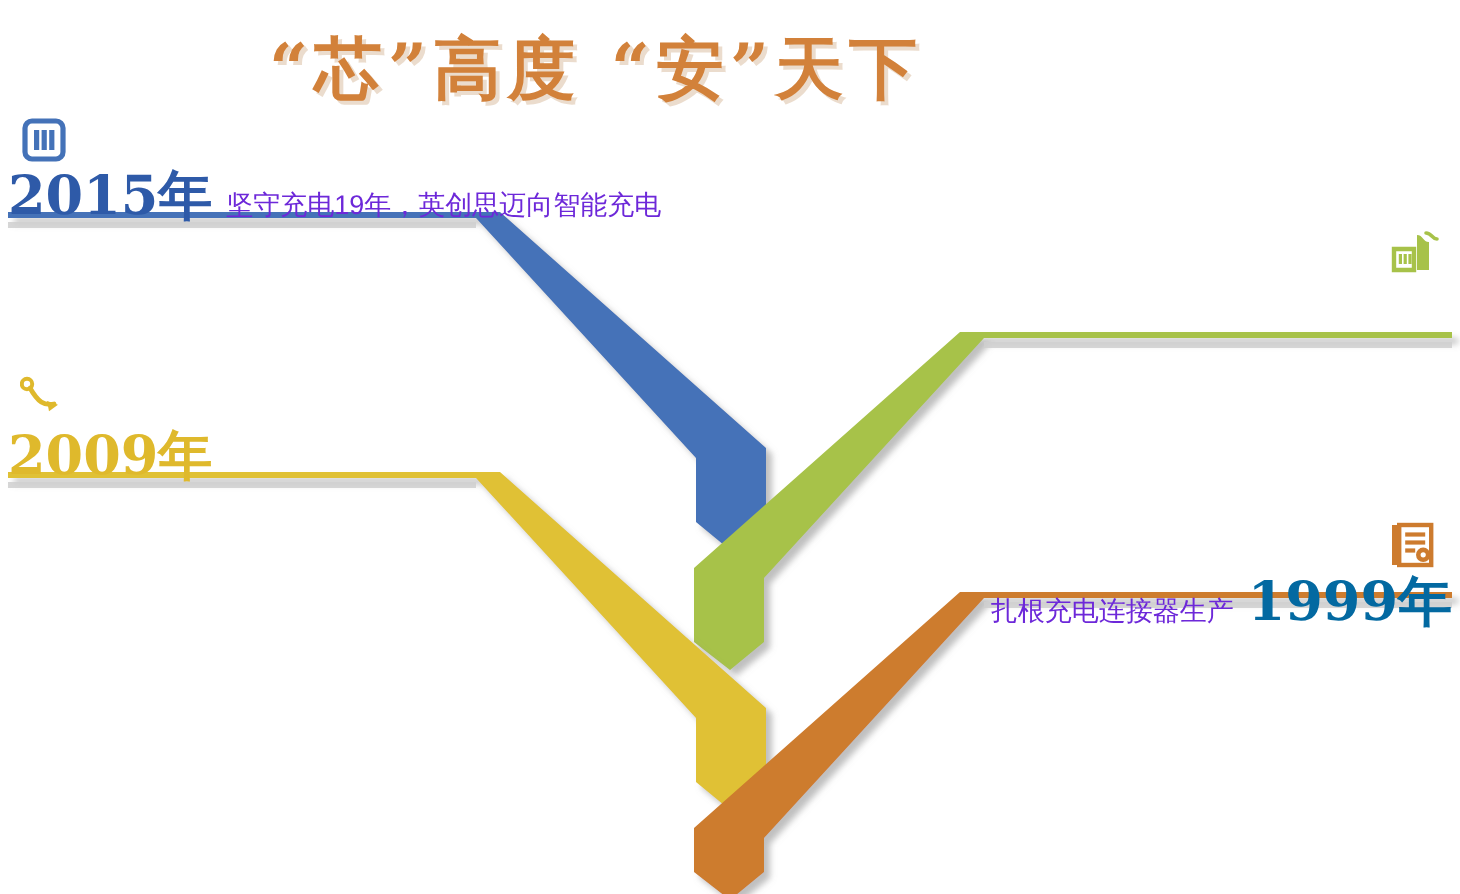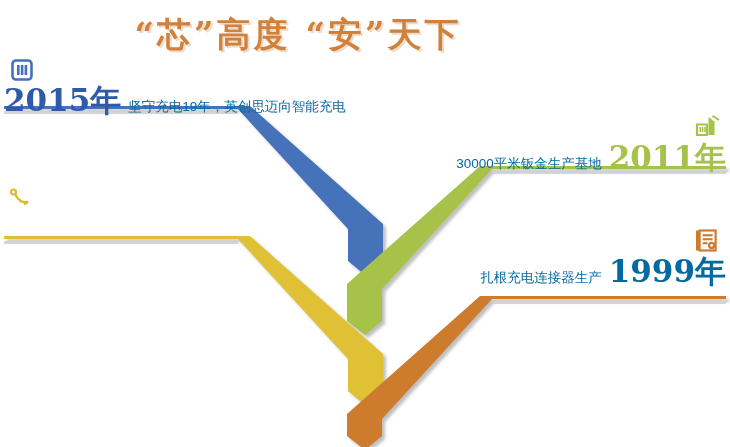--- a/index.html
+++ b/index.html
@@ -60,41 +60,41 @@
   .entry .line {
     display: flex;
     align-items: baseline;
     gap: 7px;
   }
   .entry.right .line { justify-content: flex-end; }
 
   .year {
     font-family: "DejaVu Serif", "Liberation Serif", serif;
     font-weight: bold;
-    font-size: 31px;
+    font-size: 27px;
     line-height: 1;
   }
   .desc {
     font-family: "Liberation Sans", "DejaVu Sans", sans-serif;
     font-size: 13.5px;
-    color: #0369a1;
+    color: #6d28d9;
     line-height: 1;
   }
 
   
   .c-blue   .year { color: #2e5aa8; }
   .c-gold   .year { color: #dfb92c; }
   .c-green  .year { color: #a7c249; }
   .c-orange .year { color: #0369a1; }
 
   
   #entry-2015 { left: 4px;  top: 58px; }
   #entry-2009 { left: 4px;  top: 188px; }
   #entry-2011 { right: 4px; top: 115px; text-align: right; }
-  #entry-1999 { right: 4px; top: 229px; text-align: right; }
+  #entry-1999 { right: 4px; top: 261px; text-align: right; }
 </style>
 </head>
 <body>
 
 <div id="stage">
 
   <div id="title">“芯”高度 “安”天下</div>
 
   <svg id="diagram" viewBox="0 0 730 447" xmlns="http://www.w3.org/2000/svg">
 
@@ -180,38 +180,35 @@
 
   <div class="entry left c-gold" id="entry-2009">
     <span class="icon">
       <svg width="28" height="24" viewBox="0 0 28 24" xmlns="http://www.w3.org/2000/svg">
         <circle cx="3.5" cy="4" r="2.6" fill="none" stroke="#dfb92c" stroke-width="2"></circle>
         <path d="M 5,6 C 9,13 12,15 17,14" fill="none" stroke="#dfb92c" stroke-width="2.4" stroke-linecap="round"></path>
         <path d="M 13.5,12.5 L 19,14.4 L 14.5,17.6 Z" fill="#dfb92c"></path>
       </svg>
     </span>
     <div class="line">
+      <span class="year">2009年</span>
     </div>
   </div>
 
   <div class="entry right c-green" id="entry-2011">
     <span class="icon">
       <svg width="26" height="24" viewBox="0 0 26 24" xmlns="http://www.w3.org/2000/svg">
         <path d="M 14.5,2.5 C 17.5,2.5 17.5,6 20.5,6 L 20.5,20 L 14.5,20 Z" fill="#a7c249"></path>
         <path d="M 3,9.5 L 13,9.5 L 13,20 L 3,20 Z" fill="none" stroke="#a7c249" stroke-width="2.2"></path>
         <rect x="5.4" y="12" width="1.6" height="5" fill="#a7c249"></rect>
         <rect x="7.8" y="12" width="1.6" height="5" fill="#a7c249"></rect>
         <rect x="10.2" y="12" width="1.6" height="5" fill="#a7c249"></rect>
         <path d="M 19,1.5 C 22,1.5 22,4.5 24.5,4.5" fill="none" stroke="#a7c249" stroke-width="1.8" stroke-linecap="round"></path>
       </svg>
     </span>
-    <div class="line">
-      <span class="desc">30000平米钣金生产基地</span>
-      <span class="year">2011年</span>
-    </div>
   </div>
 
   <div class="entry right c-orange" id="entry-1999">
     <span class="icon">
       <svg width="26" height="25" viewBox="0 0 26 25" xmlns="http://www.w3.org/2000/svg">
         <rect x="2" y="1.5" width="3" height="20" fill="#cd7b2e"></rect>
         <rect x="5.6" y="1.5" width="16" height="20" fill="none" stroke="#cd7b2e" stroke-width="2.2"></rect>
         <rect x="8.6" y="5.2" width="10" height="2.1" fill="#cd7b2e"></rect>
         <rect x="8.6" y="9.2" width="10" height="2.1" fill="#cd7b2e"></rect>
         <rect x="8.6" y="13.2" width="5" height="2.1" fill="#cd7b2e"></rect>

